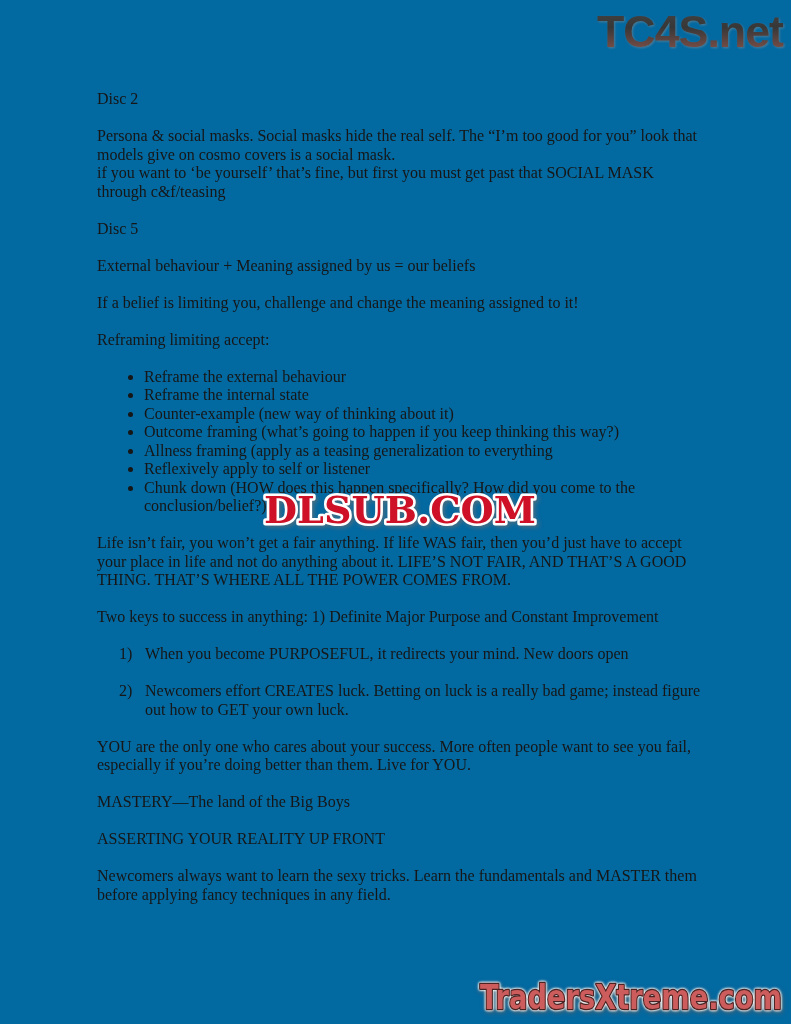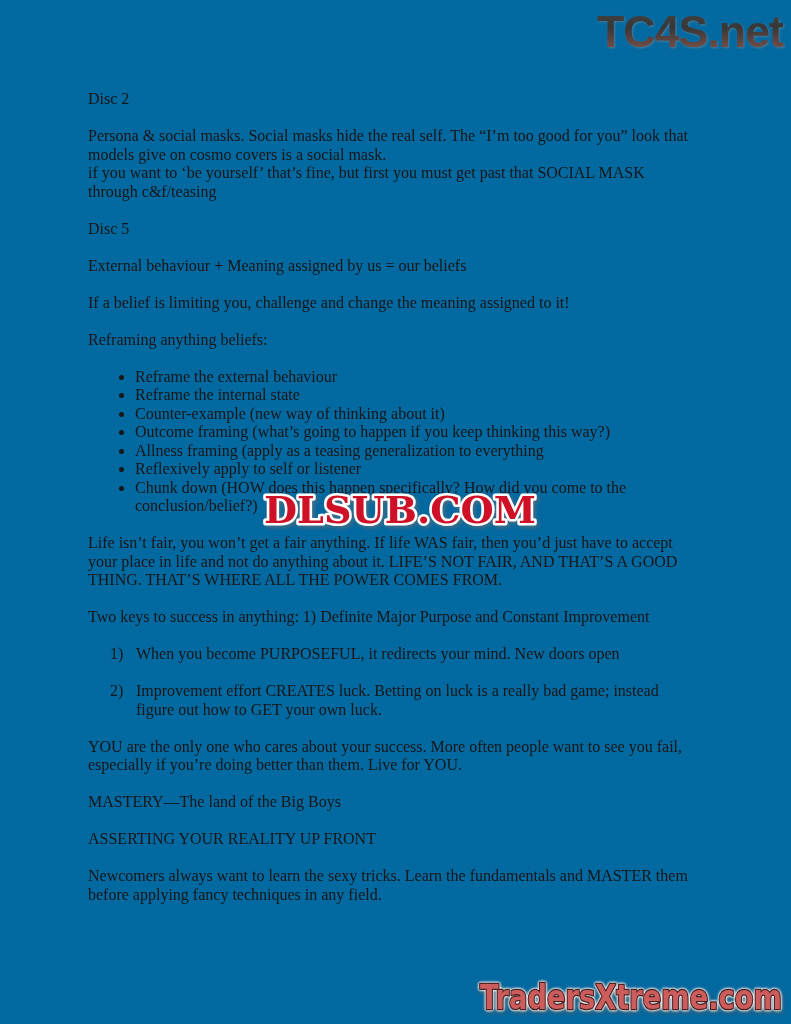--- a/index.html
+++ b/index.html
@@ -9,21 +9,21 @@
     height: 1024px;
     background: #0369a1;
     overflow: hidden;
     font-family: "Liberation Serif", serif;
     font-size: 16px;
     line-height: 18.5px;
     color: #161616;
   }
   .content {
     position: absolute;
-    left: 88px;
+    left: 97px;
     top: 90px;
     width: 608px;
   }
   .para { margin: 0 0 18.5px 0; }
   .para .line { margin: 0; }
   ul.bullets {
     margin: 0 0 18.5px 0;
     padding: 0 0 0 47px;
   }
   ul.bullets li { margin: 0; }
@@ -98,21 +98,21 @@
       <div class="line">Persona &amp; social masks. Social masks hide the real self. The “I’m too good for you” look that models give on cosmo covers is a social mask.</div>
       <div class="line">if you want to ‘be yourself’ that’s fine, but first you must get past that SOCIAL MASK through c&amp;f/teasing</div>
     </div>
 
     <p class="para">Disc 5</p>
 
     <p class="para">External behaviour + Meaning assigned by us = our beliefs</p>
 
     <p class="para">If a belief is limiting you, challenge and change the meaning assigned to it!</p>
 
-    <p class="para">Reframing anything beliefs:</p>
+    <p class="para">Reframing limiting accept:</p>
 
     <ul class="bullets">
       <li>Reframe the external behaviour</li>
       <li>Reframe the internal state</li>
       <li>Counter-example (new way of thinking about it)</li>
       <li>Outcome framing (what’s going to happen if you keep thinking this way?)</li>
       <li>Allness framing (apply as a teasing generalization to everything</li>
       <li>Reflexively apply to self or listener</li>
       <li>Chunk down (HOW does this happen specifically? How did you come to the conclusion/belief?)</li>
     </ul>
@@ -121,21 +121,21 @@
 
     <p class="para">Two keys to success in anything: 1) Definite Major Purpose and Constant Improvement</p>
 
     <div class="numbered-item">
       <span class="num">1)</span>
       <span class="num-text">When you become PURPOSEFUL, it redirects your mind. New doors open</span>
     </div>
 
     <div class="numbered-item">
       <span class="num">2)</span>
-      <span class="num-text">Improvement effort CREATES luck. Betting on luck is a really bad game; instead figure out how to GET your own luck.</span>
+      <span class="num-text">Newcomers effort CREATES luck. Betting on luck is a really bad game; instead figure out how to GET your own luck.</span>
     </div>
 
     <p class="para">YOU are the only one who cares about your success. More often people want to see you fail, especially if you’re doing better than them. Live for YOU.</p>
 
     <p class="para">MASTERY—The land of the Big Boys</p>
 
     <p class="para">ASSERTING YOUR REALITY UP FRONT</p>
 
     <p class="para">Newcomers always want to learn the sexy tricks. Learn the fundamentals and MASTER them before applying fancy techniques in any field.</p>
 

